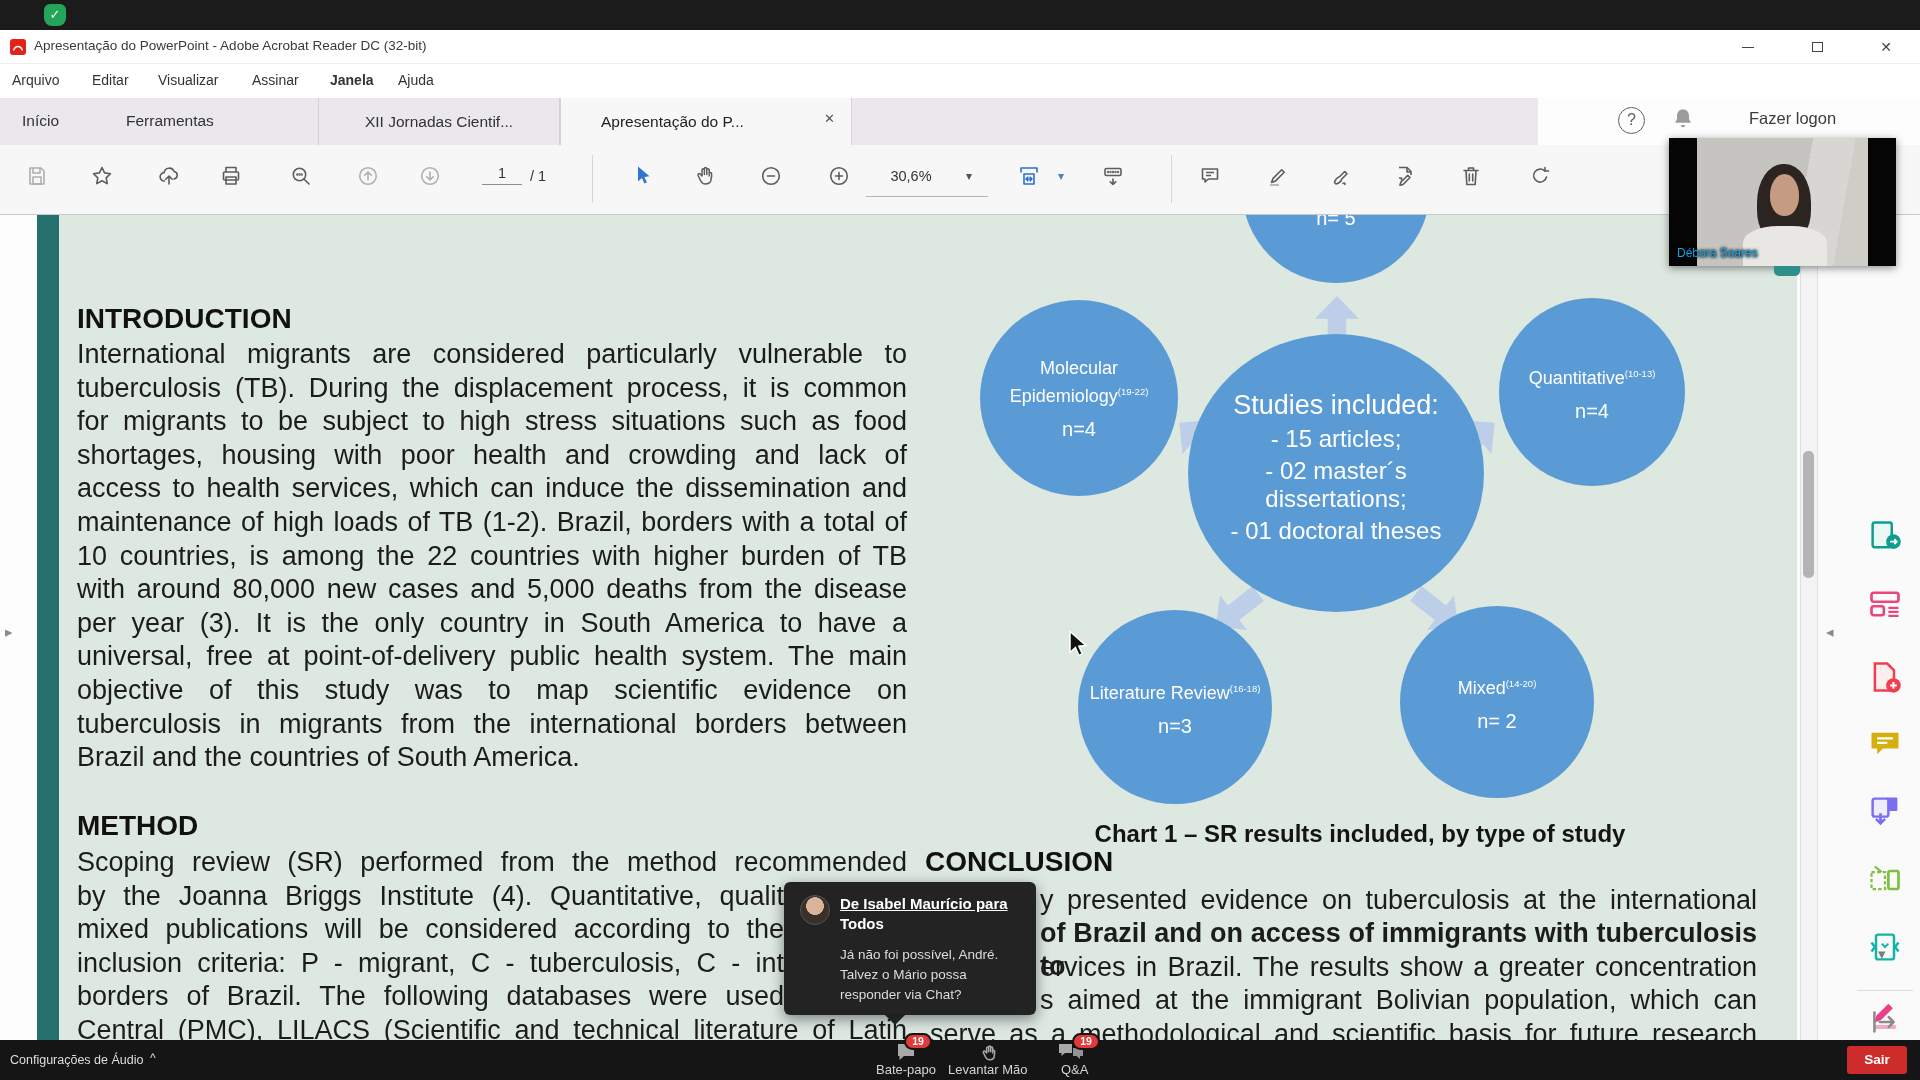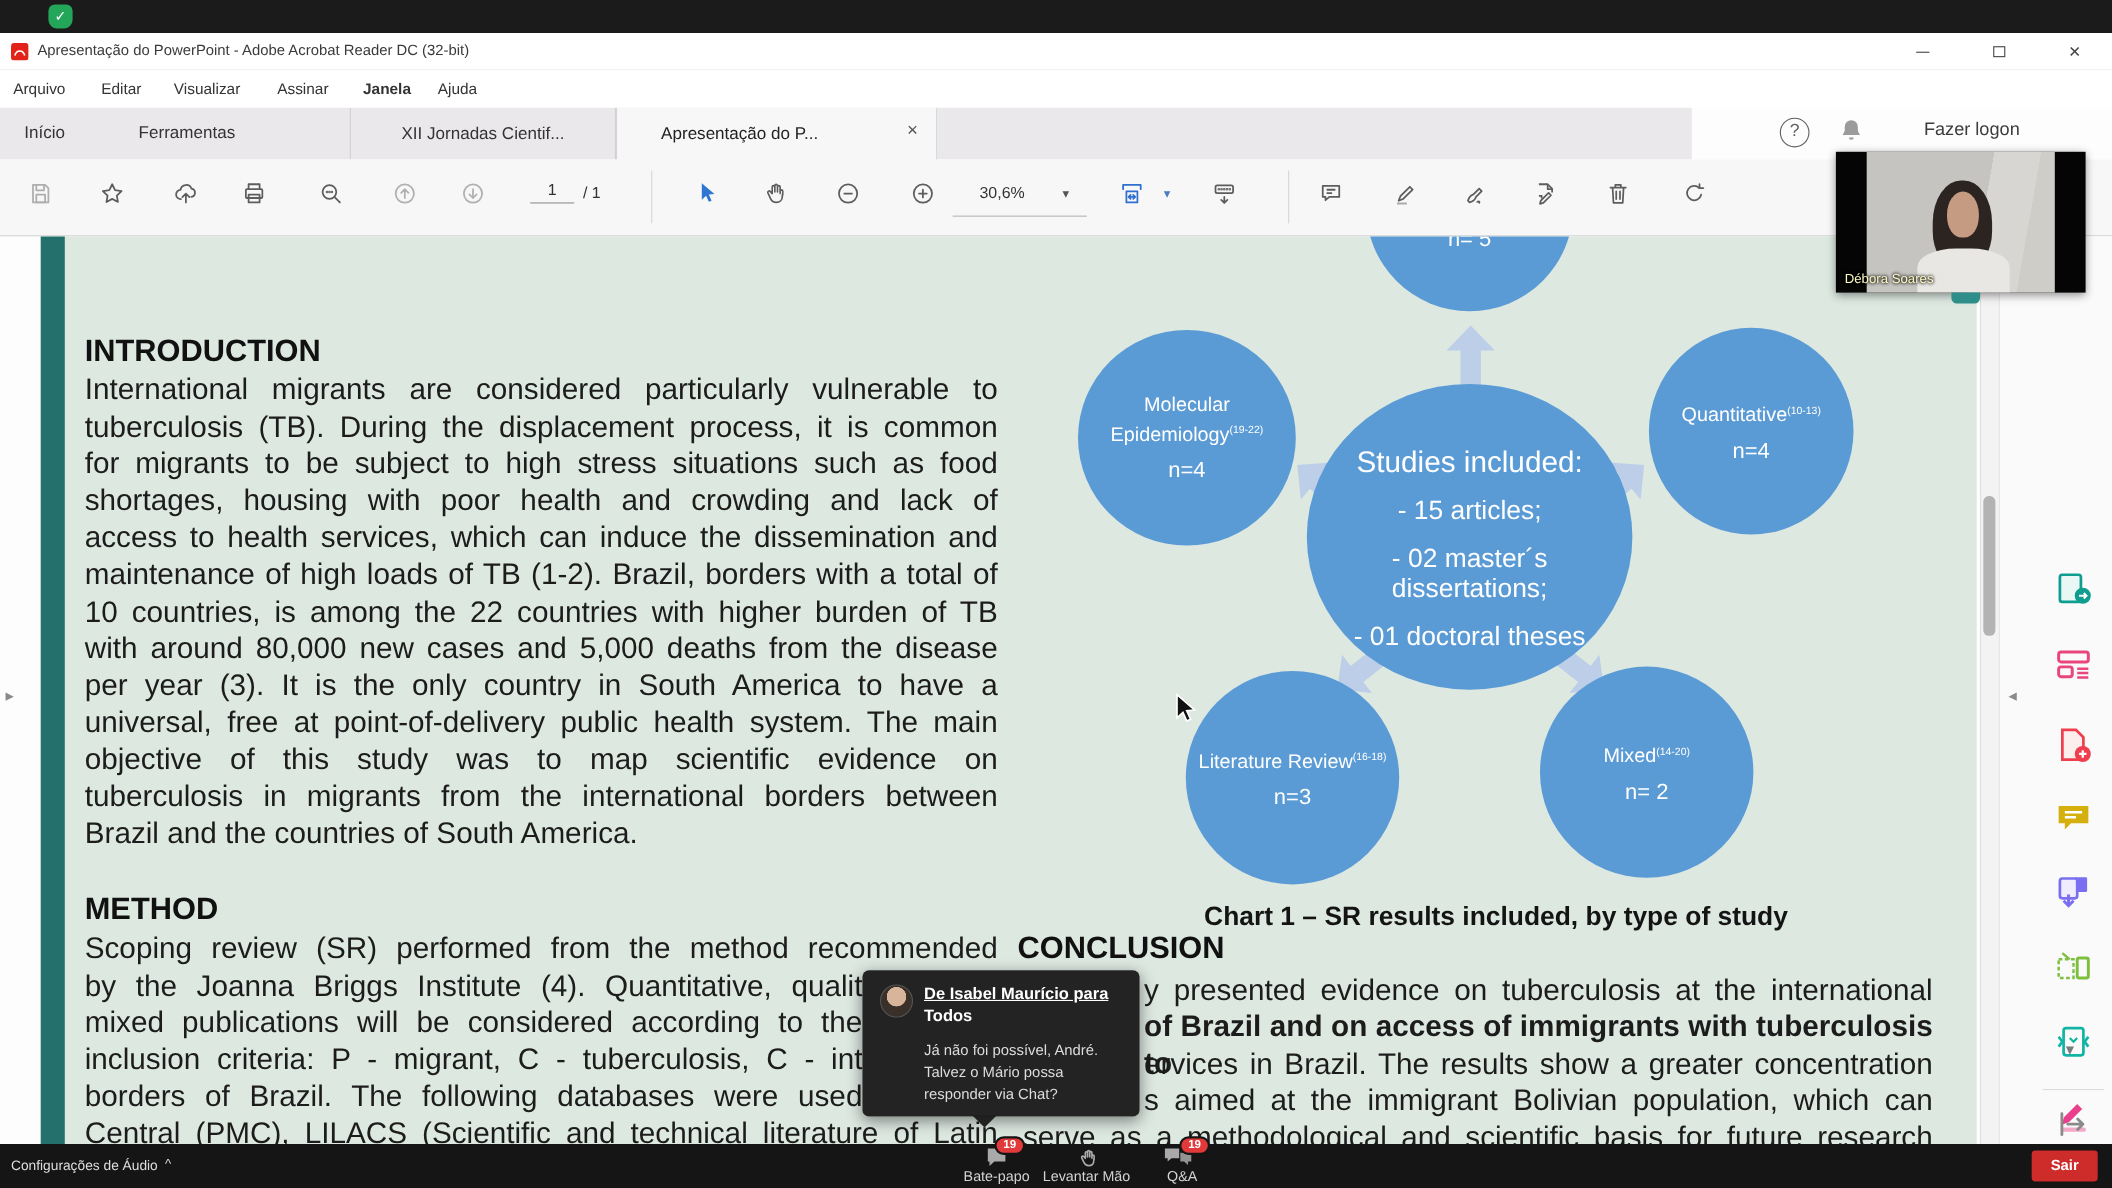--- a/index.html
+++ b/index.html
@@ -68,32 +68,32 @@
   #caption{position:absolute;left:881px;top:605px;width:840px;text-align:center;font-size:24px;font-weight:600;color:#141414;}
 
   
   .circle{position:absolute;background:#5b9bd5;border-radius:50%;color:#fff;text-align:center;}
   .clabel{font-size:18px;line-height:24px;}
   .cn{font-size:20px;margin-top:10px;}
   sup{font-size:9.5px;}
   .ccontent{position:absolute;inset:0;display:flex;flex-direction:column;align-items:center;justify-content:center;}
   #circle-center .ccontent{justify-content:flex-start;padding-top:56px;}
   #center-title{font-size:27px;}
-  .citem{font-size:24px;line-height:28px;margin-top:15px;width:250px;text-align:center;}
+  .citem{font-size:24px;line-height:28px;margin-top:4px;width:250px;text-align:center;}
   .barrow{position:absolute;width:44px;height:54px;background:#b9cce8;opacity:.95;
           clip-path:polygon(50% 0,100% 42%,71% 42%,71% 100%,29% 100%,29% 42%,0 42%);}
 
   
   #webcam{left:1669px;top:138px;width:227px;height:128px;background:#050505;z-index:50;box-shadow:0 2px 8px rgba(0,0,0,.45);}
   #video{position:absolute;left:28px;top:0;width:171px;height:128px;overflow:hidden;
          background:linear-gradient(100deg,#c6c4c0 0 60%,#d8d6d2 60% 82%,#cfcdc8 82%);}
   #hair{position:absolute;left:60px;top:26px;width:54px;height:80px;background:#2c2420;border-radius:48% 48% 42% 42%;}
   #face{position:absolute;left:73px;top:36px;width:29px;height:42px;background:#c59c82;border-radius:50% 50% 46% 46%;}
   #shirt{position:absolute;left:46px;top:88px;width:84px;height:40px;background:#e9e7e3;border-radius:42% 42% 0 0;}
-  #webcam-name{position:absolute;left:8px;bottom:6px;font-size:12px;color:#fef9c3;text-shadow:0 0 3px #000,0 0 3px #000;}
+  #webcam-name{position:absolute;left:8px;bottom:6px;font-size:12px;color:#0ea5e9;text-shadow:0 0 3px #000,0 0 3px #000;}
   #webcam-tab{left:1774px;top:266px;width:26px;height:10px;background:#2e8f8a;border-radius:0 0 5px 5px;z-index:50;}
 
   
   #chatpopup{left:784px;top:882px;width:252px;height:133px;background:rgba(28,28,28,.97);border-radius:6px;z-index:40;
              box-shadow:0 4px 14px rgba(0,0,0,.45);color:#fff;}
   #chat-avatar{position:absolute;left:16px;top:13px;width:30px;height:30px;border-radius:50%;
                background:radial-gradient(circle at 50% 36%,#d8b49a 0 38%,#3a302a 40% 100%);border:1px solid #555;}
   .chat-title{position:absolute;left:56px;font-size:15px;font-weight:bold;line-height:20px;}
   .chat-body{position:absolute;left:56px;font-size:13.5px;line-height:20px;color:#dcdcdc;}
   #chat-tail{left:884px;top:1014px;width:0;height:0;border:11px solid transparent;border-top-color:rgba(28,28,28,.97);z-index:40;}
@@ -336,21 +336,21 @@
         </div>
       </div>
 
       <div class="circle" style="left:1440px;top:83px;width:186px;height:188px;">
         <div class="ccontent">
           <div class="clabel"><span>Quantitative</span><sup>(10-13)</sup></div>
           <div class="cn">n=4</div>
         </div>
       </div>
 
-      <div class="circle" id="circle-center" style="left:1129px;top:134px;width:296px;height:278px;text-decoration:underline;">
+      <div class="circle" id="circle-center" style="left:1129px;top:119px;width:296px;height:278px;text-decoration:underline;">
         <div class="ccontent">
           <div id="center-title">Studies included:</div>
           <div class="citem">- 15 articles;</div>
           <div class="citem">- 02 master´s dissertations;</div>
           <div class="citem">- 01 doctoral theses</div>
         </div>
       </div>
 
       <div class="circle" style="left:1019px;top:395px;width:194px;height:194px;">
         <div class="ccontent">

